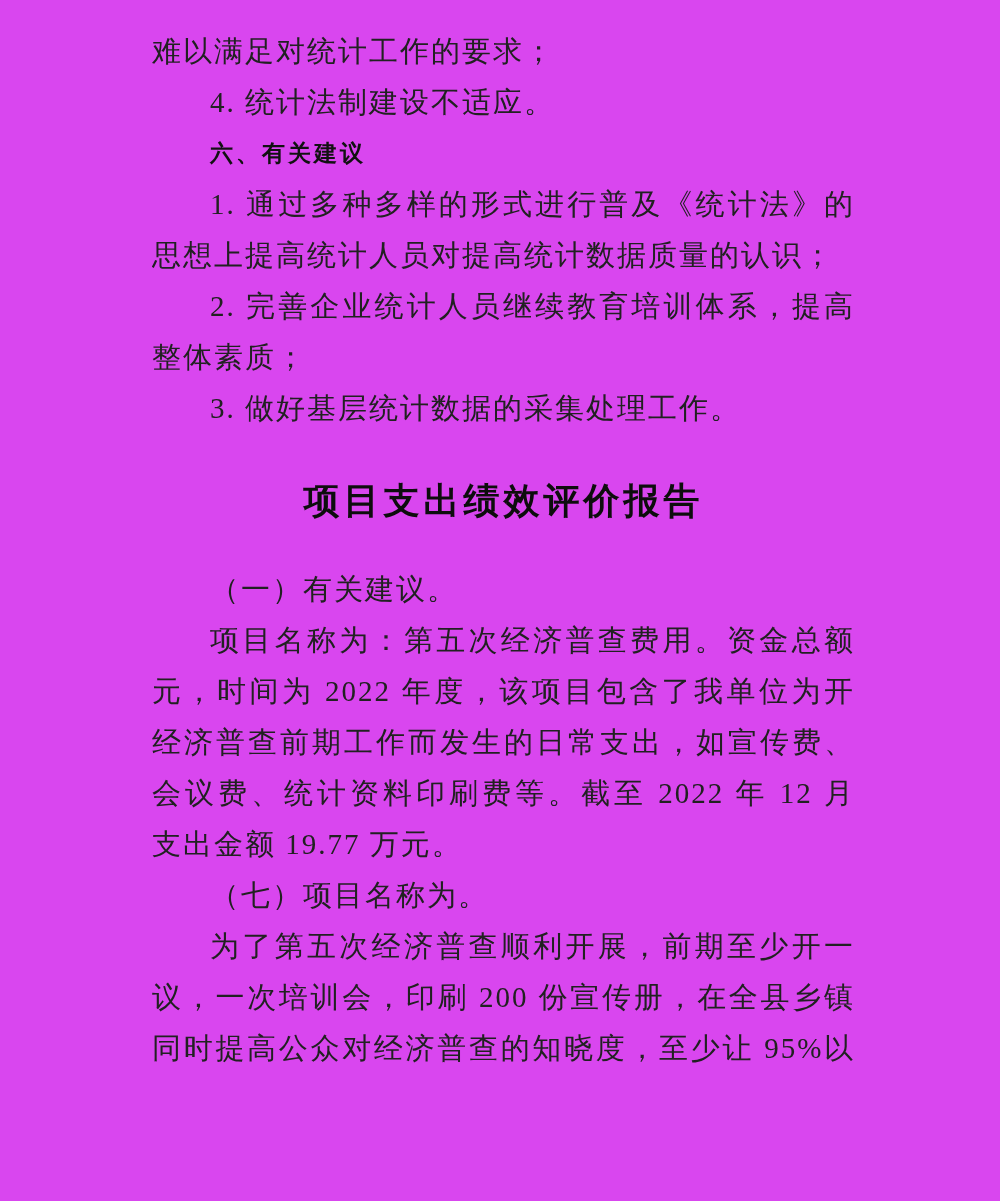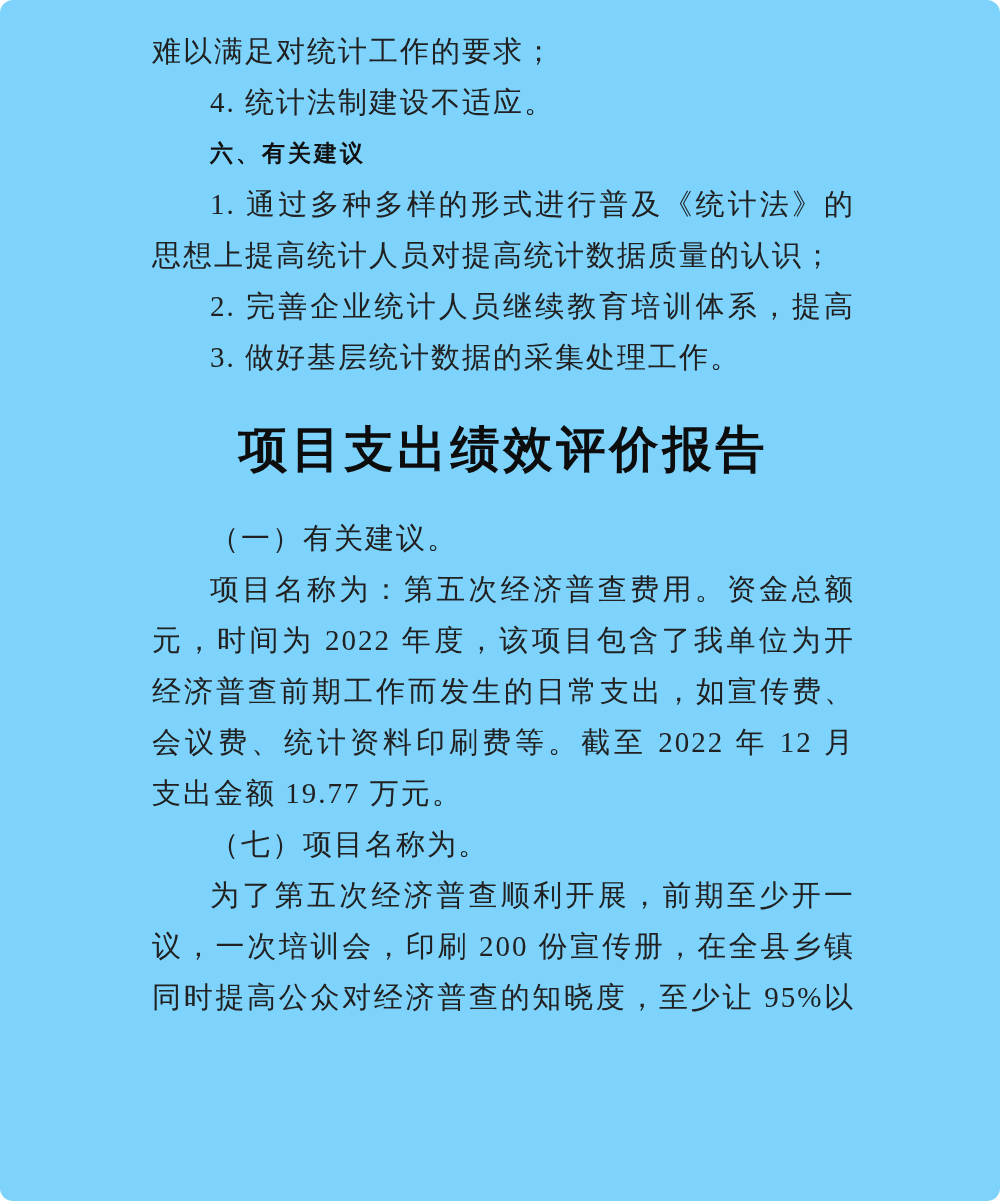--- a/index.html
+++ b/index.html
@@ -5,26 +5,25 @@
   html, body {
     margin: 0;
     padding: 0;
     background: #ffffff;
   }
   .page {
     position: relative;
     width: 1000px;
     height: 1201px;
     margin: 0 auto;
-    background: #7dd3fc;
+    background: #d946ef;
     box-sizing: border-box;
     padding: 26px 145px 0 152px;
     overflow: hidden;
     color: #1e1e1e;
-    border-radius: 13px;
   }
   .line {
     height: 51px;
     line-height: 51px;
     font-size: 29px;
     letter-spacing: 2px;
     overflow: hidden;
   }
   .body {
     
@@ -34,21 +33,21 @@
   .heading {
     font-family: "Liberation Sans", "DejaVu Sans", sans-serif;
     font-weight: 700;
     font-size: 23px;
     color: #111111;
     letter-spacing: 3px;
   }
   .title {
     font-family: "Liberation Serif", "DejaVu Serif", serif;
     font-weight: 700;
-    font-size: 49px;
+    font-size: 36px;
     color: #0d0d0d;
     text-align: center;
     height: 62px;
     line-height: 62px;
     margin: 36px 0 32px 0;
     letter-spacing: 4px;
   }
   .indent {
     padding-left: 58px;
   }
@@ -61,20 +60,21 @@
 <body>
 
 <main class="page">
   <div>
       <div class="line body">难以满足对统计工作的要求；</div>
       <div class="line body indent">4. 统计法制建设不适应。</div>
       <div class="line heading indent">六、有关建议</div>
       <div class="line body indent stretch">1. 通过多种多样的形式进行普及《统计法》的教育，从</div>
       <div class="line body">思想上提高统计人员对提高统计数据质量的认识；</div>
       <div class="line body indent stretch">2. 完善企业统计人员继续教育培训体系，提高统计队伍</div>
+      <div class="line body">整体素质；</div>
       <div class="line body indent">3. 做好基层统计数据的采集处理工作。</div>
       <div class="line title">项目支出绩效评价报告</div>
       <div class="line body indent">（一）有关建议。</div>
       <div class="line body indent stretch">项目名称为：第五次经济普查费用。资金总额为 20 万</div>
       <div class="line body stretch">元，时间为 2022 年度，该项目包含了我单位为开展第五次</div>
       <div class="line body stretch">经济普查前期工作而发生的日常支出，如宣传费、培训费、</div>
       <div class="line body stretch">会议费、统计资料印刷费等。截至 2022 年 12 月 31 日，共</div>
       <div class="line body">支出金额 19.77 万元。</div>
       <div class="line body indent">（七）项目名称为。</div>
       <div class="line body indent stretch">为了第五次经济普查顺利开展，前期至少开一次准备会</div>

